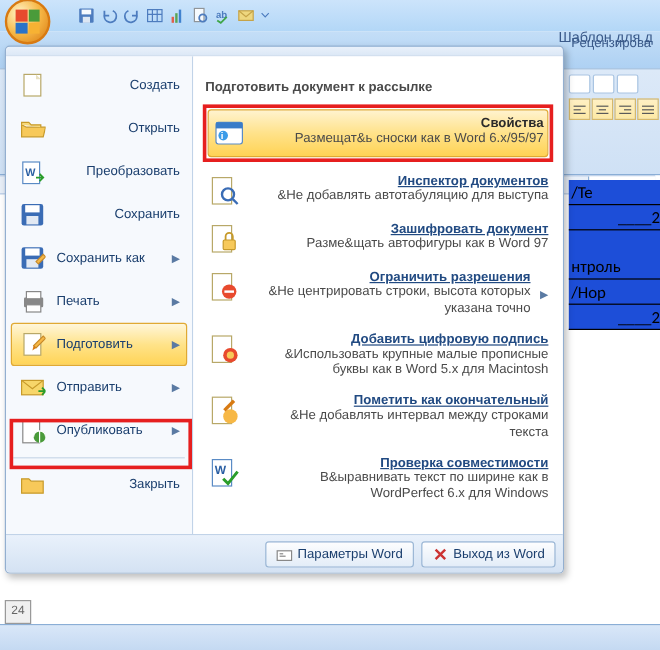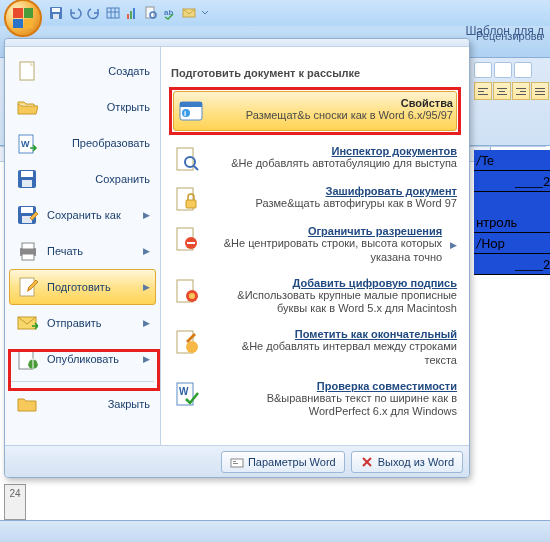--- a/index.html
+++ b/index.html
@@ -1,18 +1,18 @@
 <!DOCTYPE html>
 <html><head>
 <meta charset="utf-8">
 <style>
   * { box-sizing: border-box; margin: 0; padding: 0; }
   body { font-family: "Segoe UI", Tahoma, sans-serif; font-size: 11px; background: #fff; width: 550px; height: 542px; overflow: hidden; position: relative; }
   
-  .title-bar { height: 26px; background: linear-gradient(to bottom, #cce4fb, #b3d7f7); display: flex; align-items: center; padding: 2px 6px; gap: 0; }
+  .title-bar { height: 26px; background: linear-gradient(to bottom, #cce4fb, #b3d7f7); display: flex; align-items: center; padding: 2px 6px; gap: 16px; }
   .office-btn { width: 38px; height: 38px; margin-top: 10px; margin-left: -2px; border-radius: 50%; background: radial-gradient(circle at 30% 30%, #fff3c8, #f7b846, #d87a12); border: 2px solid #d87a12; position: relative; z-index: 100; display: flex; align-items: center; justify-content: center; }
   .office-logo { width: 20px; height: 20px; display: grid; grid-template-columns: 1fr 1fr; grid-template-rows: 1fr 1fr; gap: 1px; }
   .office-logo div:nth-child(1){background:#e84a2e;} .office-logo div:nth-child(2){background:#4a9b3a;} .office-logo div:nth-child(3){background:#2b73c8;} .office-logo div:nth-child(4){background:#f7b233;}
   .qat { display: flex; gap: 3px; margin-left: 6px; align-items: center; }
   .qat-icon { width: 16px; height: 16px; display: flex; align-items: center; justify-content: center; opacity: 0.85; }
   .title-text { margin-left: auto; color: #3a5a8a; font-size: 12px; margin-top: 36px; }
 
   .tab-row { height: 32px; background: linear-gradient(to bottom, #c4def7, #aed1f3); border-bottom: 1px solid #8aaed6; padding-left: 476px; font-size: 11px; color: #3a5a8a; line-height: 20px; }
 
   .ribbon { height: 88px; background: linear-gradient(to bottom, #dce9f8, #cfe1f5); border-bottom: 1px solid #8aaed6; padding-left: 474px; }
@@ -48,21 +48,21 @@
   .s-text { flex: 1; text-align: right; }
   .s-title { font-weight: bold; color: #214a82; font-size: 11px; text-decoration: underline; }
   .sub-item.hl .s-title { color: #2a2a2a; text-decoration: none; }
   .s-desc { color: #4a4a4a; font-size: 11px; line-height: 1.25; }
   .red-box-right { border: 3px solid #e61f1f; padding: 1px; margin-bottom: 4px; }
 
   .menu-bottom { height: 32px; background: linear-gradient(to bottom, #e9f1fb, #d4e2f3); border-top: 1px solid #c1d3e8; border-radius: 0 0 4px 4px; display: flex; justify-content: flex-end; align-items: center; padding: 0 6px; gap: 6px; }
   .btn { display: flex; align-items: center; gap: 4px; height: 22px; padding: 0 8px; background: linear-gradient(to bottom, #fdfdfe, #e3edf8); border: 1px solid #9db8d6; border-radius: 3px; font-size: 11px; color: #1b3f6e; }
 
   .status-bar { position: absolute; left: 0; bottom: 0; width: 100%; height: 22px; background: linear-gradient(to bottom, #d9e7f8, #c4d9f2); border-top: 1px solid #8aaed6; }
-  .vtab { position: absolute; left: 4px; bottom: 22px; width: 22px; height: 36px; background: #f0f0f0; border: 1px solid #999; font-size: 10px; text-align: center; line-height: 18px; color: #666; }
+  .vtab { position: absolute; left: 4px; bottom: 22px; width: 22px; height: 20px; background: #f0f0f0; border: 1px solid #999; font-size: 10px; text-align: center; line-height: 18px; color: #666; }
 
   svg { display: block; }
 </style>
 </head>
 <body>
 
 <div class="title-bar">
   <div class="office-btn">
     <div class="office-logo">
         <div></div>

